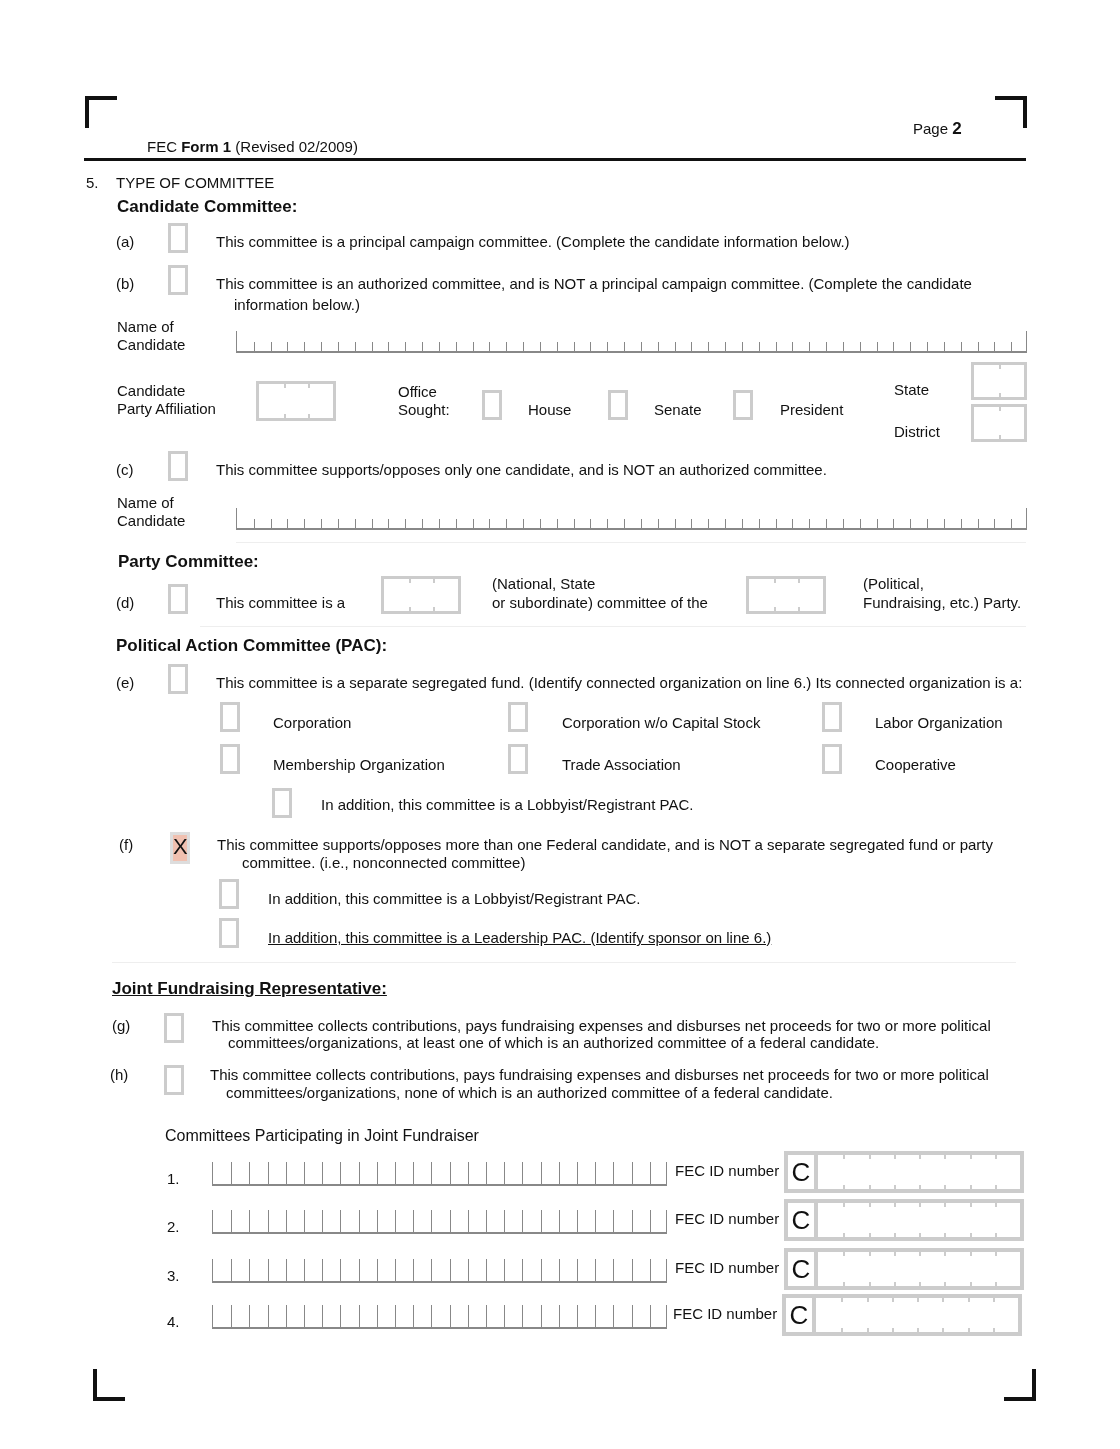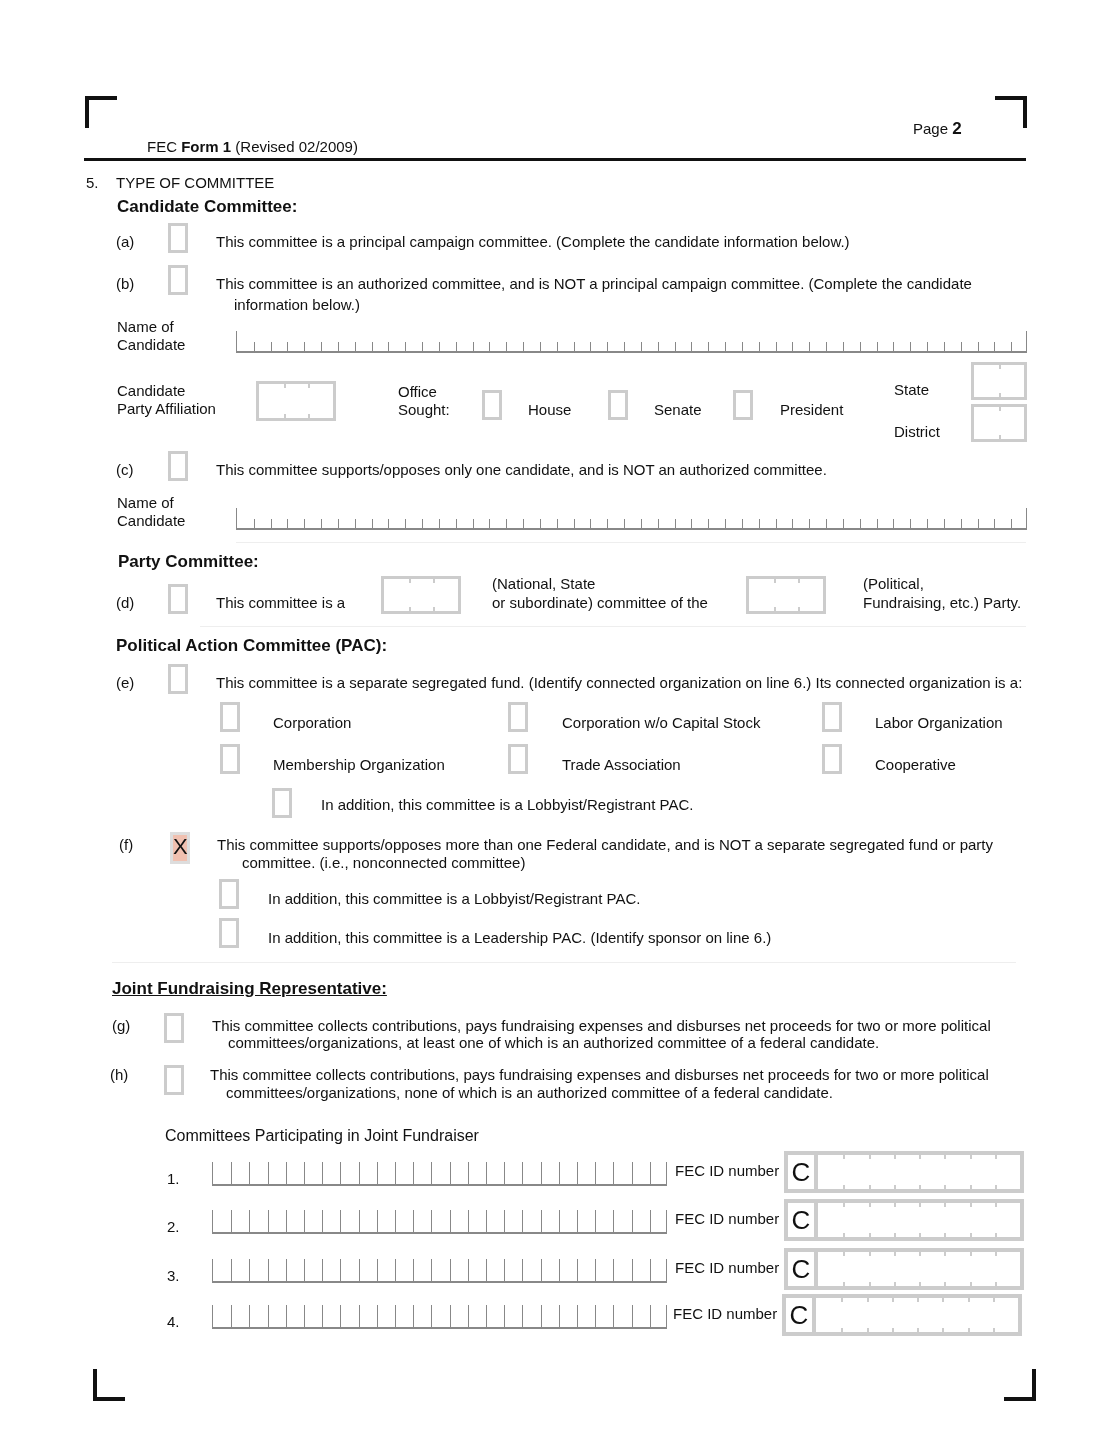--- a/index.html
+++ b/index.html
@@ -235,21 +235,21 @@
 <div class="abs t14" style="left:321px;top:796px;">In addition, this committee is a Lobbyist/Registrant PAC.</div>
 
 <div class="abs t14" style="left:119px;top:836px;">(f)</div>
 <div class="cb checked" style="left:170px;top:832px;height:26px;"><span>X</span></div>
 <div class="abs t14" style="left:217px;top:836px;">This committee supports/opposes more than one Federal candidate, and is NOT a separate segregated fund or party</div>
 <div class="abs t14" style="left:226px;top:854px;margin-left:16px;">committee. (i.e., nonconnected committee)</div>
 
 <div class="cb" style="left:219px;top:879px;"></div>
 <div class="abs t14" style="left:268px;top:890px;">In addition, this committee is a Lobbyist/Registrant PAC.</div>
 <div class="cb" style="left:219px;top:918px;"></div>
-<div class="abs t14" style="left:268px;top:929px;">In addition, this committee is a Leadership PAC. (Identify sponsor on line 6.)</div>
+<div class="abs t14" style="left:268px;top:929px;text-decoration:underline;">In addition, this committee is a Leadership PAC. (Identify sponsor on line 6.)</div>
 <div class="sep" style="left:112px;top:962px;width:904px;"></div>
 
 <div class="abs h16" style="left:112px;top:979px;text-decoration:underline;">Joint Fundraising Representative:</div>
 <div class="abs t14" style="left:112px;top:1017px;">(g)</div>
 <div class="cb" style="left:164px;top:1013px;"></div>
 <div class="abs t14" style="left:212px;top:1017px;">This committee collects contributions, pays fundraising expenses and disburses net proceeds for two or more political</div>
 <div class="abs t14" style="left:228px;top:1034px;">committees/organizations, at least one of which is an authorized committee of a federal candidate.</div>
 
 <div class="abs t14" style="left:110px;top:1066px;">(h)</div>
 <div class="cb" style="left:164px;top:1065px;"></div>

